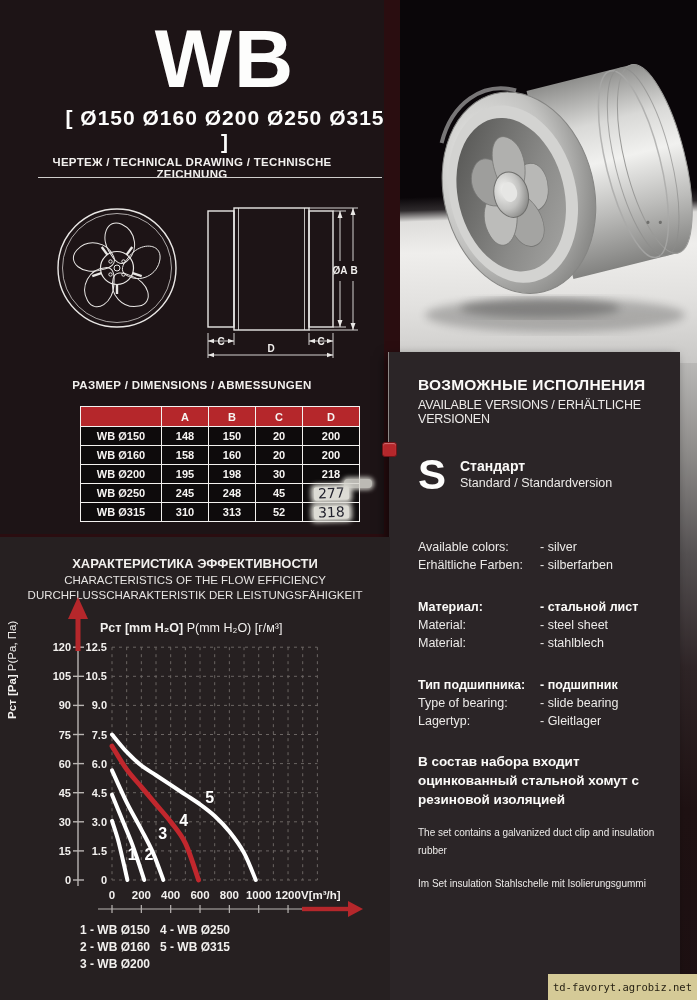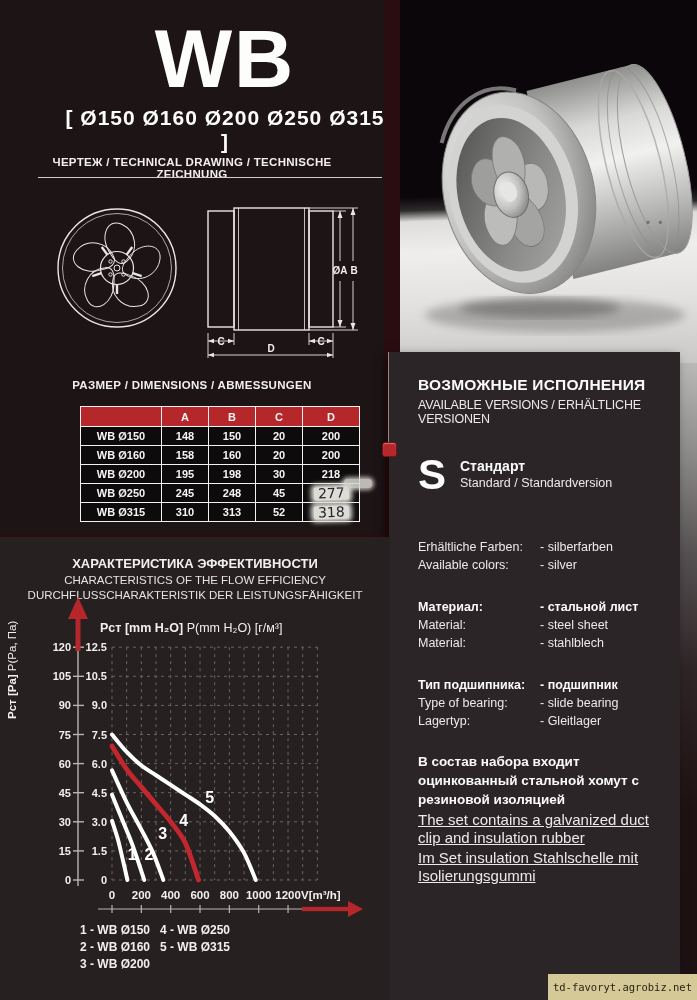--- a/index.html
+++ b/index.html
@@ -45,21 +45,21 @@
   .version-names{margin-top:2px;}
   .version-ru{font-size:14px;font-weight:bold;color:#fbfaf8;}
   .version-en{font-size:12.5px;margin-top:2px;color:#eceae8;}
   .specs{margin-top:44px;}
   .spec-group{margin-bottom:20px;}
   .spec-row{display:flex;font-size:12.5px;line-height:18px;color:#eceae8;}
   .spec-row .lbl{width:122px;flex:none;}
   .spec-row.b{font-weight:bold;color:#fbfaf8;margin-top:24px;}
   .note{margin-top:22px;}
   .note-ru{font-size:13.5px;font-weight:bold;line-height:19px;color:#fbfaf8;}
-  .note-en{font-size:15px;line-height:18px;margin-top:2px;color:#eceae8;text-decoration:underline;}
+  .note-en{font-size:10px;line-height:18px;margin-top:15px;color:#eceae8;}
   .schema-heading{position:absolute;left:29px;bottom:14px;font-size:15px;font-weight:bold;color:#86efac;}
   .pin-line{position:absolute;left:388px;top:352px;width:1px;height:93px;background:#8d8987;}
   .pin-square{position:absolute;left:382px;top:442px;width:13px;height:13px;background:#b5272b;
       border:1px solid #721418;border-radius:3px;box-shadow:inset 0 1px 1px rgba(255,255,255,.35);}
   
   .chart-block{position:absolute;left:0;top:537px;width:390px;height:463px;background:#262021;}
   .legend{position:absolute;left:80px;top:386px;height:54px;width:160px;display:flex;
       flex-flow:column wrap;}
   .legend-item{height:17px;width:64px;font-size:12px;font-weight:bold;color:#f2f0ee;white-space:nowrap;}
   
@@ -274,26 +274,26 @@
       <div class="version-row">
         <div class="version-letter">S</div>
         <div class="version-names">
           <div class="version-ru">Стандарт</div>
           <div class="version-en">Standard / Standardversion</div>
         </div>
       </div>
       <div class="specs" id="specs">
           <div class="spec-group">
             <div class="spec-row">
+              <span class="lbl">Available colors:</span>
+              <span>- silver</span>
+            </div>
+            <div class="spec-row">
               <span class="lbl">Erhältliche Farben:</span>
               <span>- silberfarben</span>
-            </div>
-            <div class="spec-row">
-              <span class="lbl">Available colors:</span>
-              <span>- silver</span>
             </div>
           </div>
           <div class="spec-group">
             <div class="spec-row b">
               <span class="lbl">Материал:</span>
               <span>- стальной лист</span>
             </div>
             <div class="spec-row">
               <span class="lbl">Material:</span>
               <span>- steel sheet</span>

